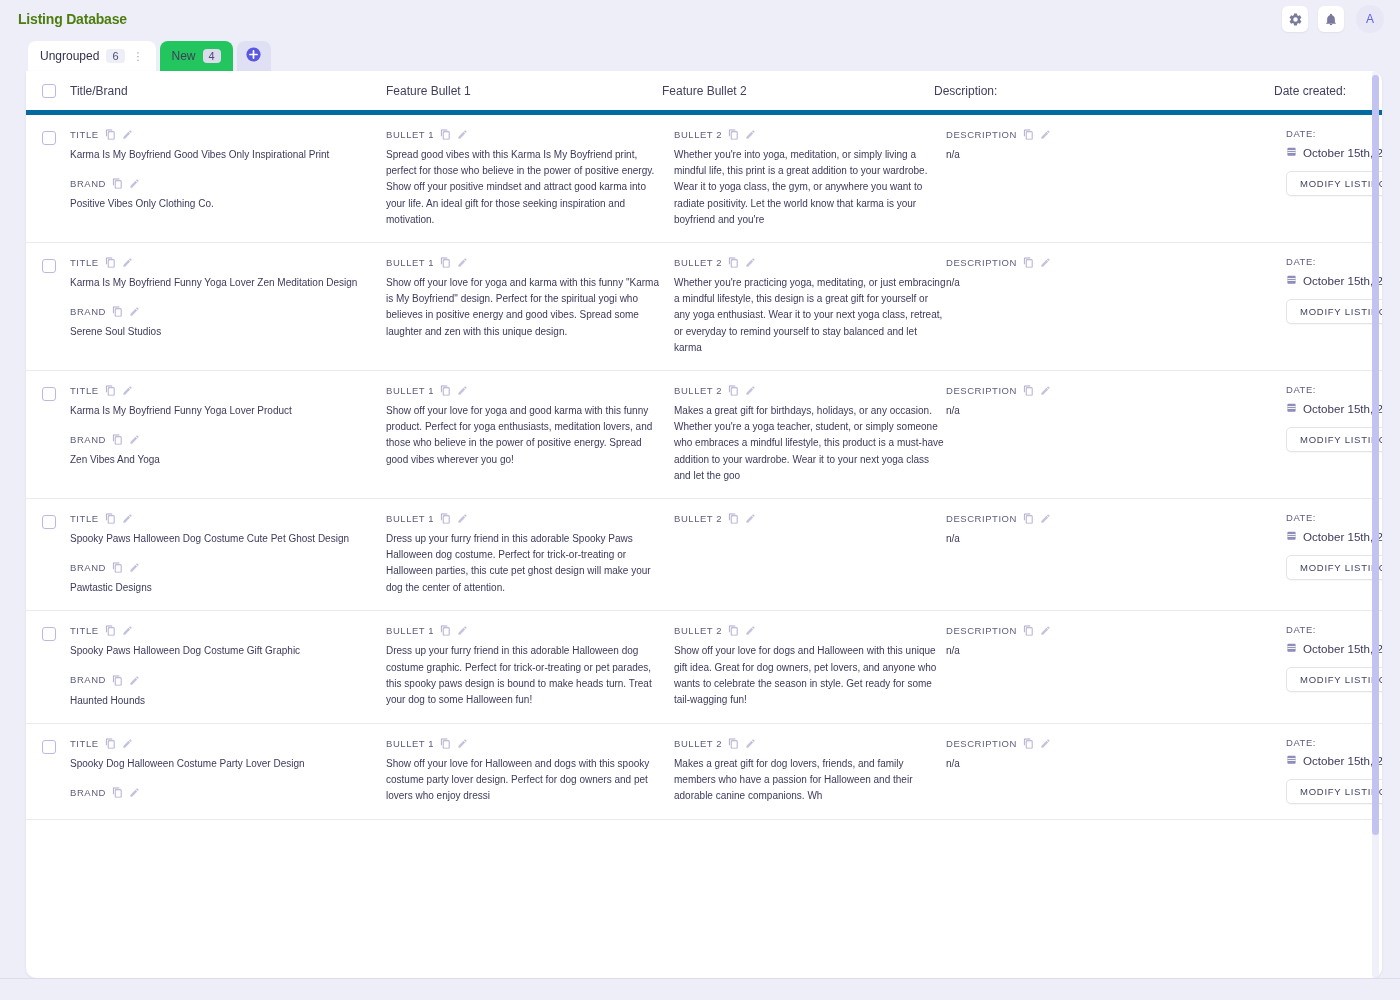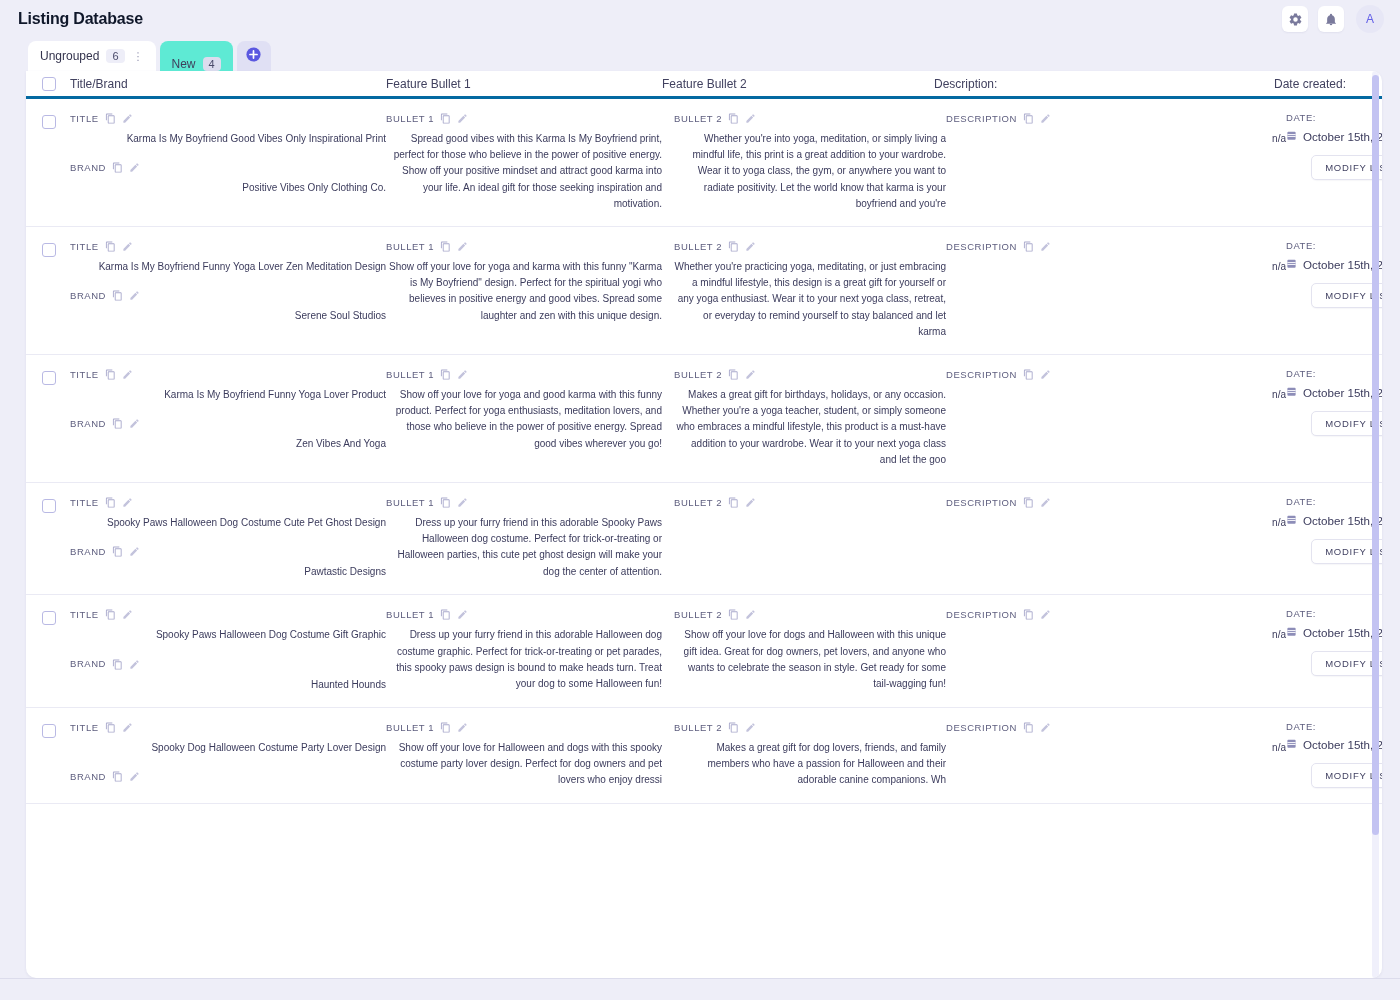--- a/index.html
+++ b/index.html
@@ -17,23 +17,23 @@
   }
 
   
   .topbar {
     height: 38px;
     display: flex; align-items: center;
     padding: 0 16px 0 18px;
     flex: 0 0 auto;
   }
   .page-title {
-    font-size: 16px;
+    font-size: 14px;
     font-weight: 700;
-    color: #0f172a;
+    color: #4d7c0f;
     letter-spacing: -0.2px;
     line-height: 38px;
   }
   .topbar-spacer { flex: 1 1 auto; }
   .icon-btn {
     width: 26px; height: 26px;
     background: #ffffff;
     border-radius: 6px;
     display: flex; align-items: center; justify-content: center;
     margin-left: 10px;
@@ -64,23 +64,22 @@
     font-size: 12px;
     color: #4a4a6a;
     margin-right: 4px;
     gap: 7px;
   }
   .tab.active {
     background: #ffffff;
     color: #33334d;
   }
   .tab.inactive {
-    background: #5eead4;
+    background: #22c55e;
     color: #3f3f5c;
-    align-items: flex-end;
   }
   .tab .cnt {
     background: #dcdcee;
     border-radius: 4px;
     font-size: 11px;
     padding: 1px 6px;
     color: #4a4a6a;
   }
   .tab.active .cnt { background: #eeeef8; }
   .tab .kebab {
@@ -107,38 +106,37 @@
     border-radius: 0 10px 10px 10px;
     box-shadow: 0 1px 3px rgba(60,60,110,0.08);
     display: flex; flex-direction: column;
     min-height: 0;
     overflow: hidden;
     position: relative;
   }
 
   .thead {
     display: flex;
-    height: 28px;
+    height: 44px;
     align-items: center;
     flex: 0 0 auto;
-    border-bottom: 3px solid #0369a1;
+    border-bottom: 5px solid #0369a1;
     padding-left: 16px;
     padding-right: 18px;
   }
   .th {
     font-size: 12px;
     color: #41415f;
     font-weight: 400;
   }
 
   .tbody {
     flex: 1 1 auto;
     overflow: hidden;
     position: relative;
-    text-align: right;
   }
 
   .row {
     display: flex;
     padding: 14px 18px 14px 16px;
     border-bottom: 1px solid #eaeaf4;
     align-items: flex-start;
   }
 
   

